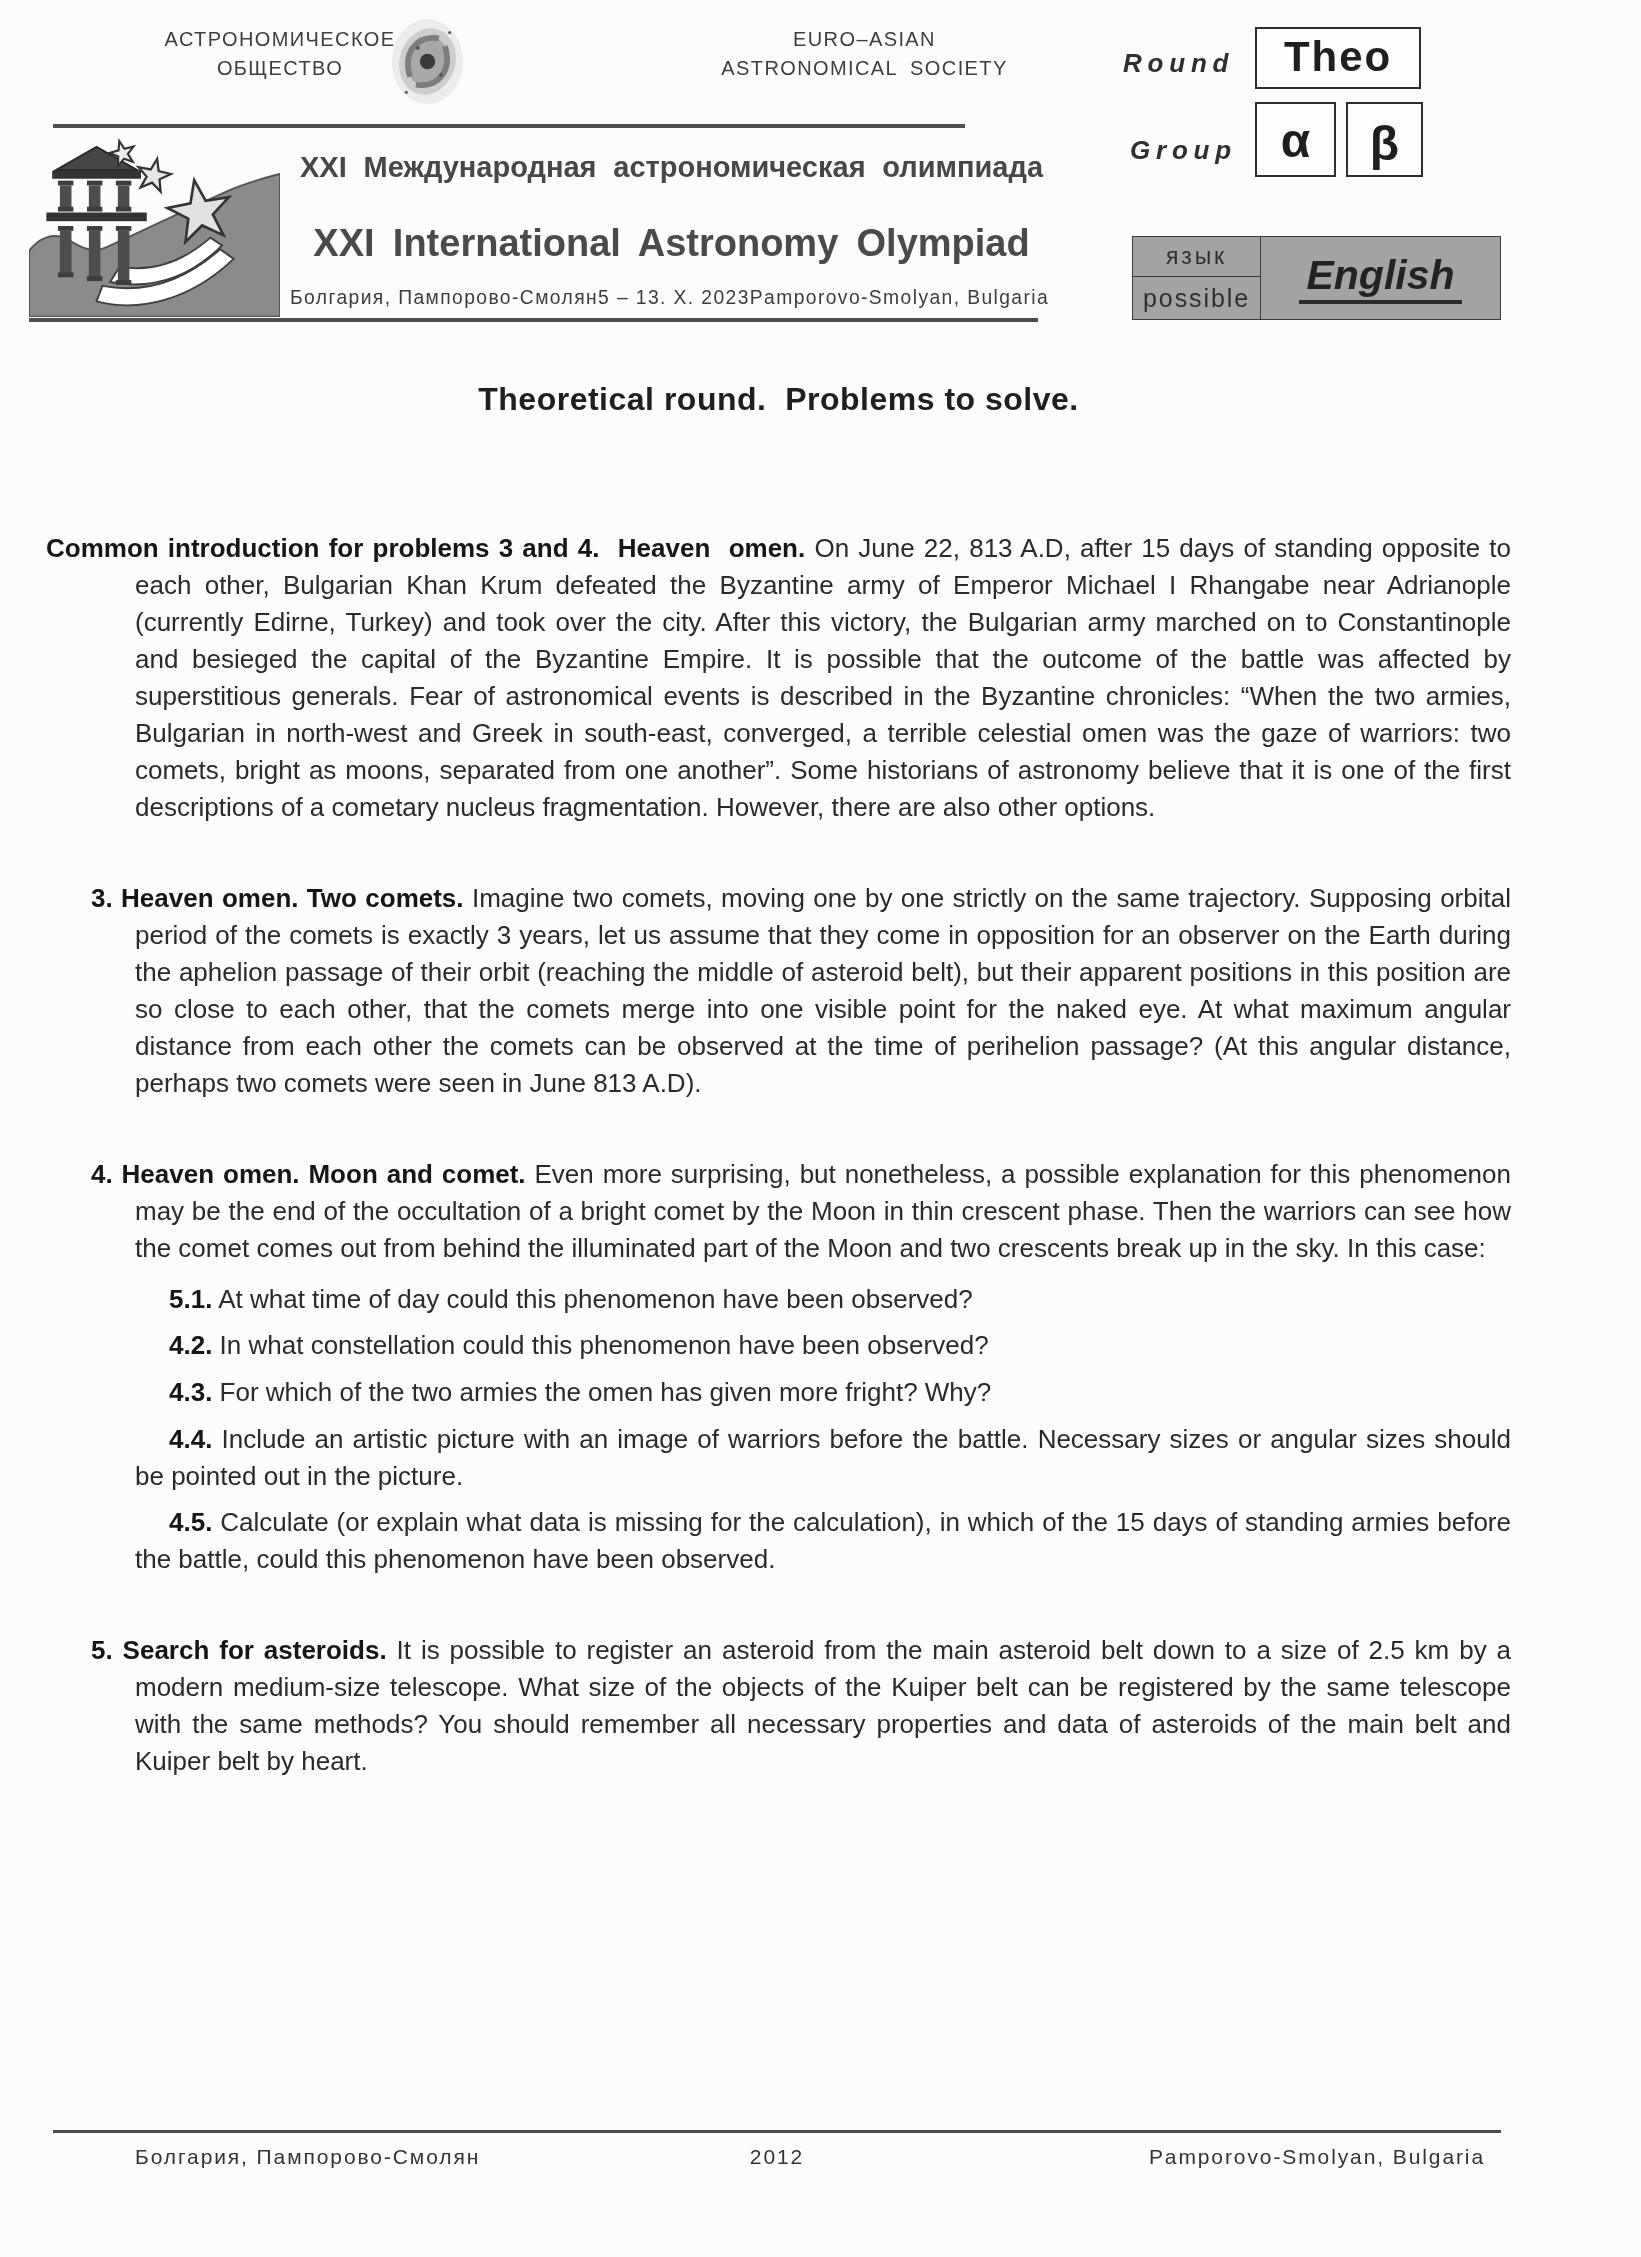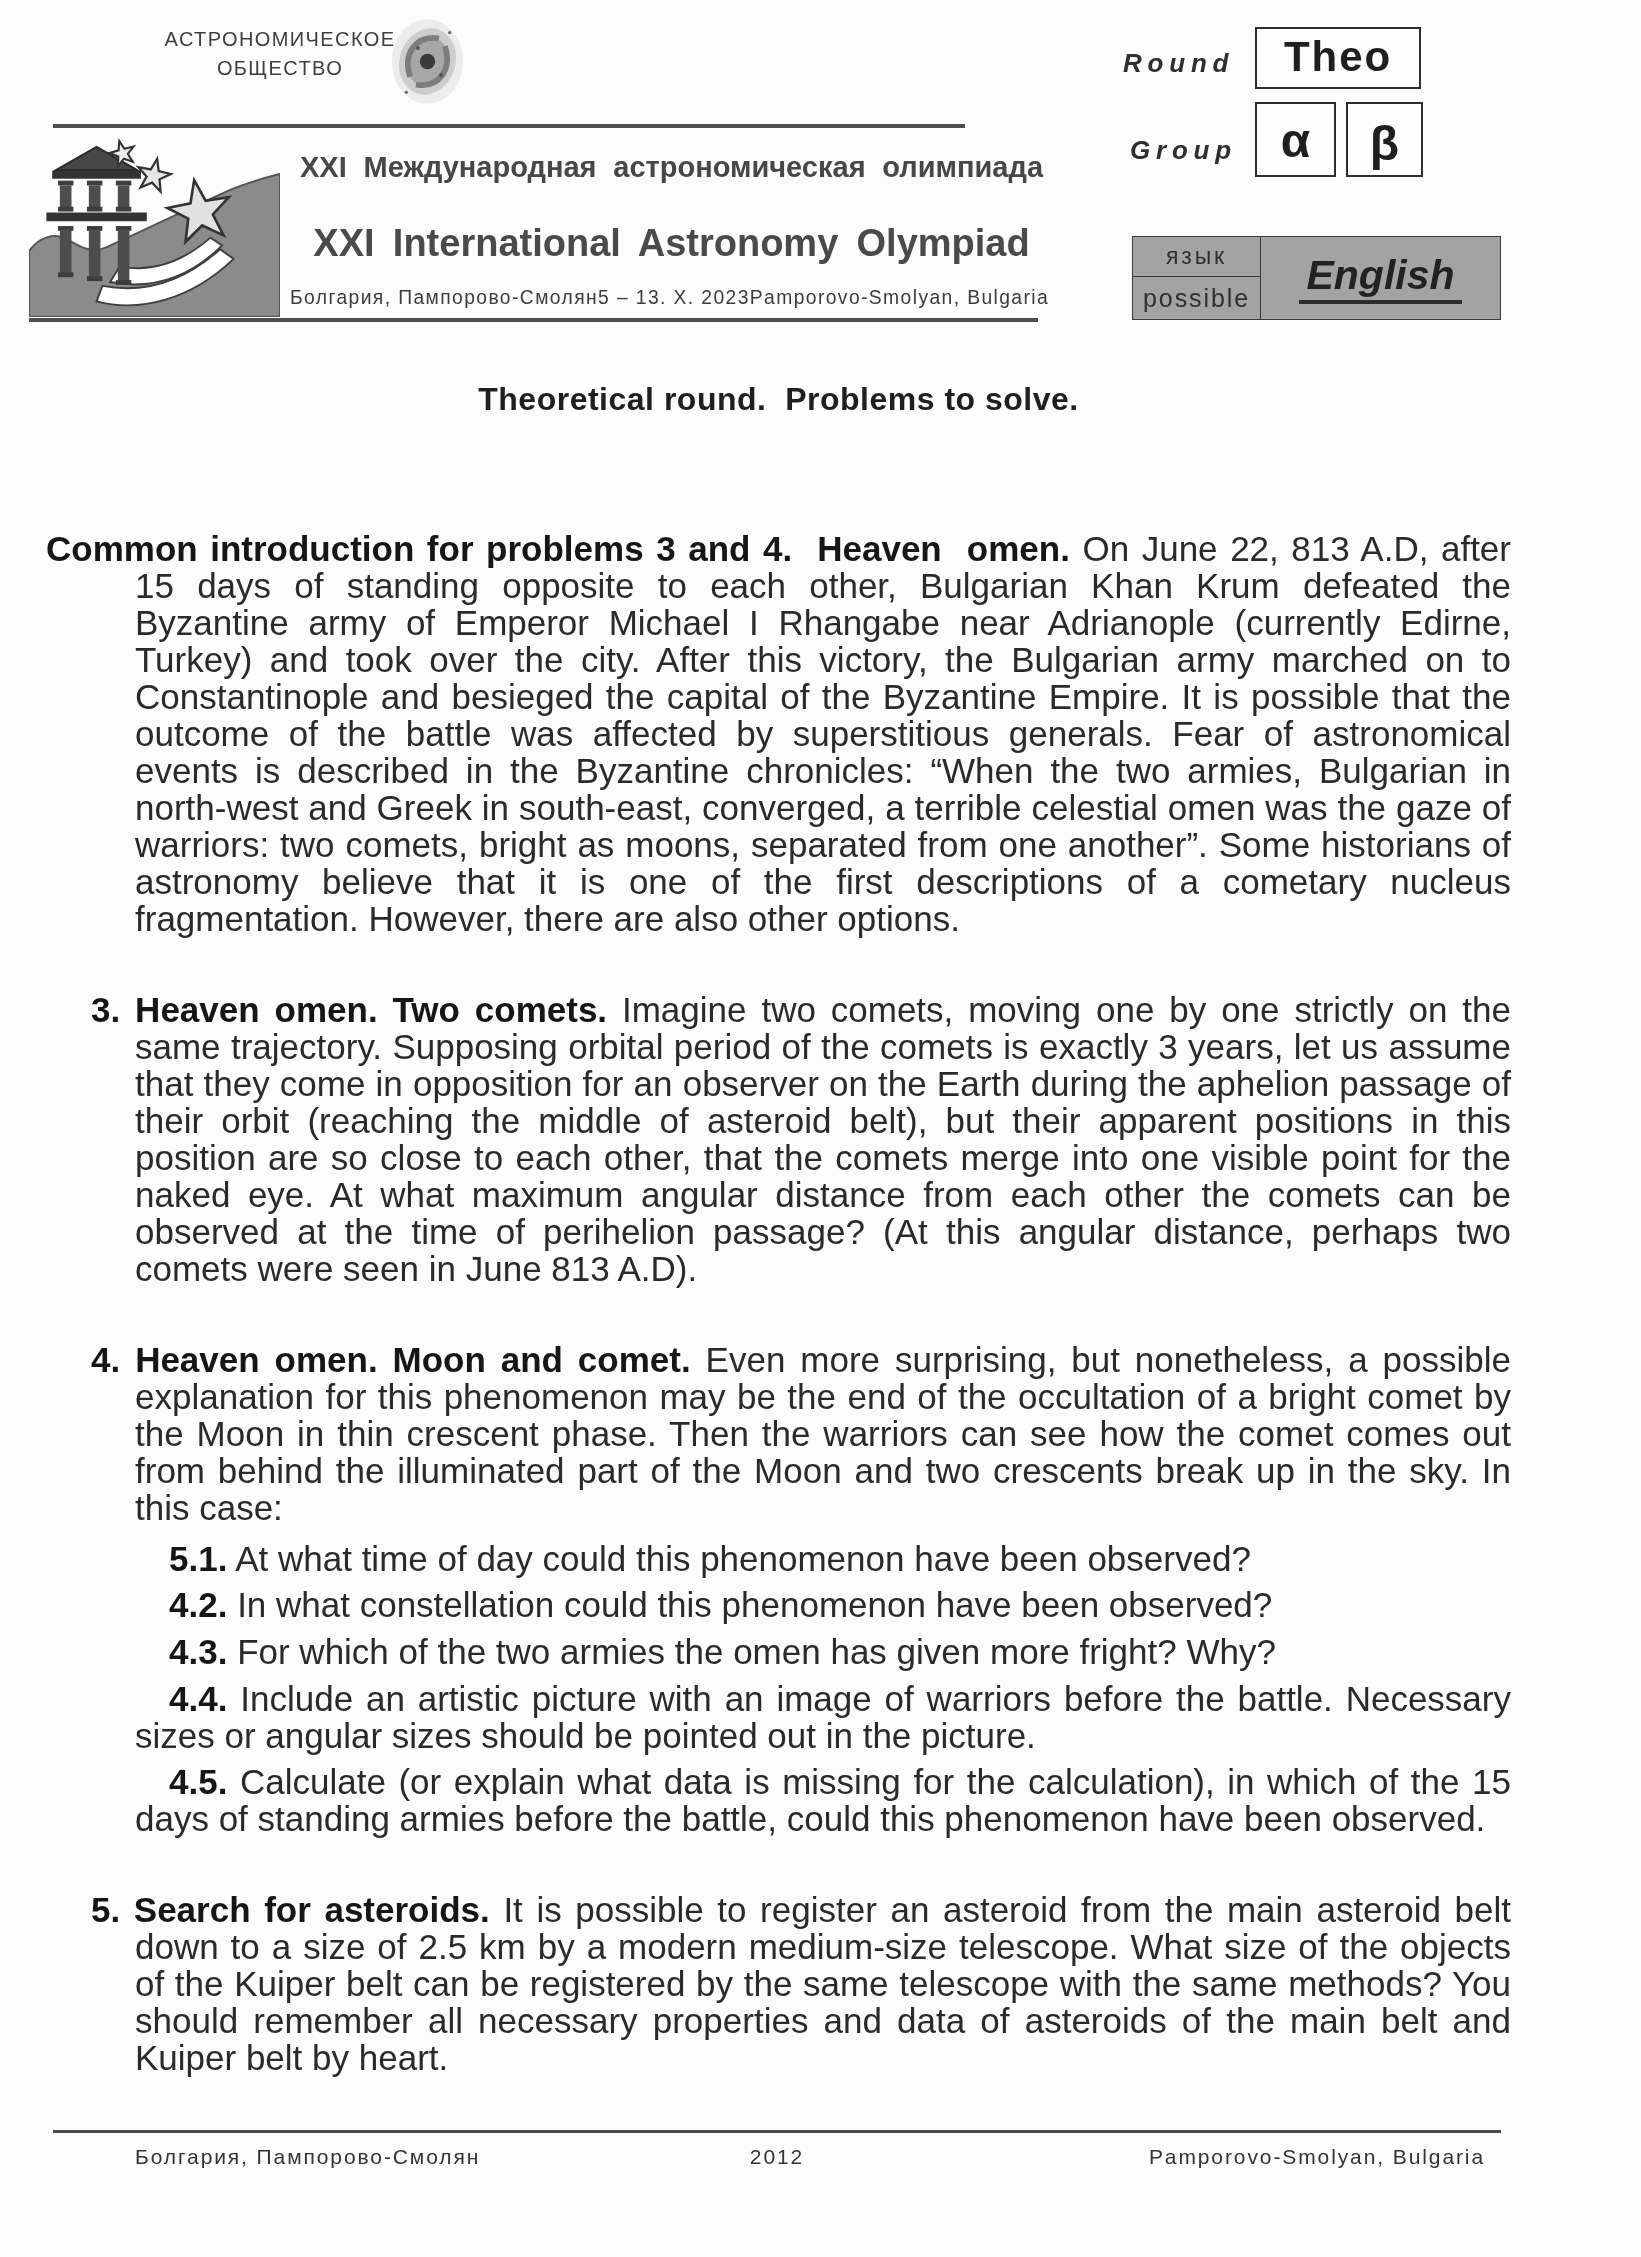--- a/index.html
+++ b/index.html
@@ -51,21 +51,21 @@
            color:#2f2f2f;border-bottom:1.9px solid #3a3a3a;}
   .lang-en{height:42px;line-height:42px;text-align:center;font-size:25px;letter-spacing:1.9px;color:#2f2f2f;}
   .lang-value{width:239px;display:flex;align-items:center;justify-content:center;}
   .lang-value .val{font-size:41px;font-weight:700;font-style:italic;color:#222;
                    border-bottom:4.8px solid #2c2c2c;padding:0 7.7px 1.9px;}
 
   
   .content{position:absolute;left:46px;right:130px;top:381px;}
   .doc-title{margin:0 0 112px;text-align:center;font-size:32px;font-weight:700;
              color:#1f1f1f;letter-spacing:0.5px;}
-  .para{font-size:35px;line-height:37px;text-align:justify;margin:2px 0 54px;
+  .para{font-size:26px;line-height:37px;text-align:justify;margin:2px 0 54px;
         padding-left:89px;color:#2a2a2a;}
   .para b{color:#161616;}
   .intro{text-indent:-89px;}
   .problem{text-indent:-44px;}
   .tight{margin-bottom:13.5px;}
   .sub{text-indent:34px;margin-bottom:9.7px;}
   .sub-last{margin-bottom:54px;}
 
   
   .footer-line{position:absolute;left:53px;width:1448px;top:2130px;height:2.9px;background:#4a4a4a;}
@@ -94,20 +94,24 @@
         <path d="M22,64 C14,40 28,20 52,24" stroke="#7d7d7d" stroke-width="6" fill="none"></path>
         <path d="M58,32 C66,56 52,76 28,72" stroke="#7d7d7d" stroke-width="6" fill="none"></path>
         <circle cx="40" cy="48" r="8" fill="#3a3a3a"></circle>
         <circle cx="30" cy="34" r="2" fill="#555"></circle>
         <circle cx="54" cy="62" r="2" fill="#555"></circle>
         <circle cx="18" cy="80" r="1.7" fill="#666"></circle>
         <circle cx="63" cy="18" r="1.7" fill="#666"></circle>
       </svg>
     </div>
 
+    <div class="soc soc-right">
+      <div>EURO–ASIAN</div>
+      <div>ASTRONOMICAL SOCIETY</div>
+    </div>
 
     <div class="hline hline1"></div>
 
     <span class="rg-label round-label">Round</span>
     <div class="field-box theo-box">
       <span>Theo</span>
     </div>
 
     <span class="rg-label group-label">Group</span>
     <div class="field-box alpha-box">

